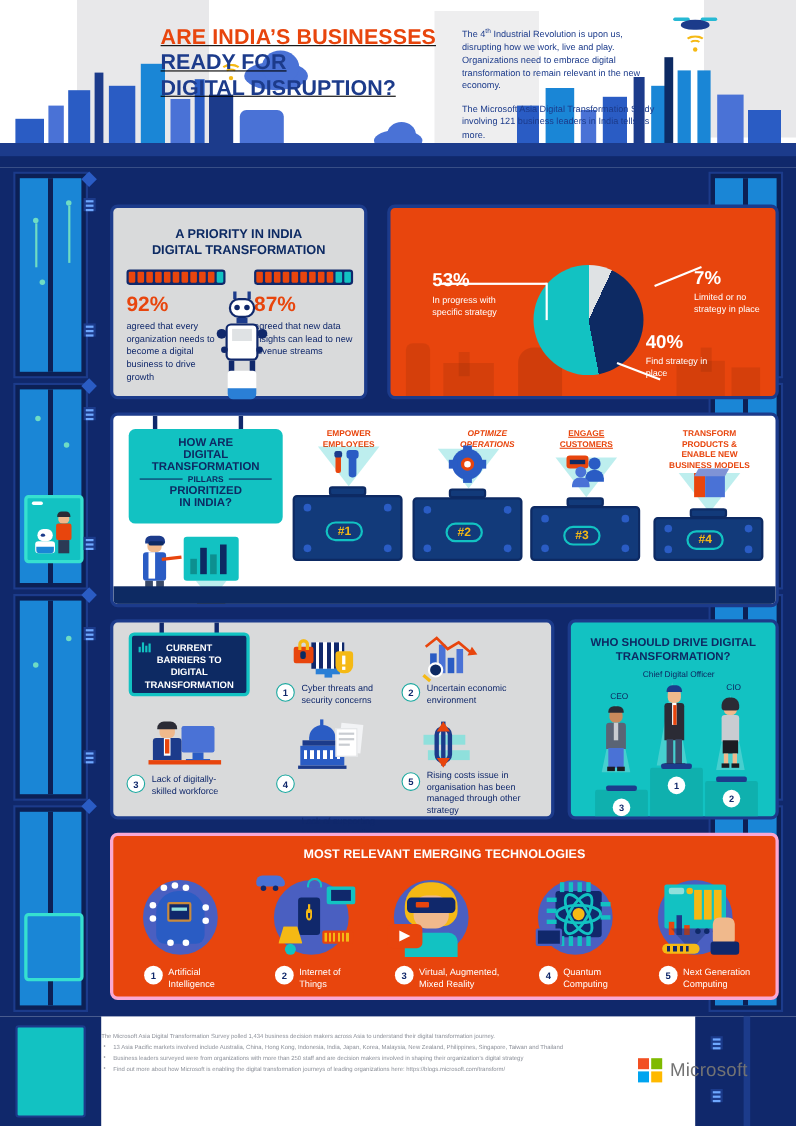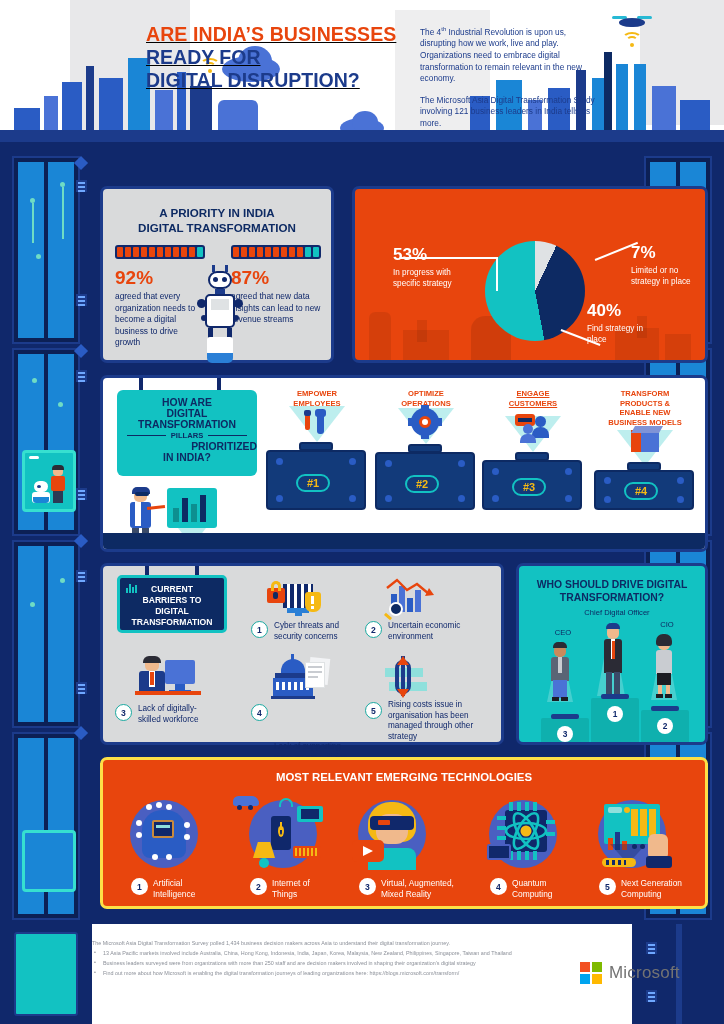--- a/index.html
+++ b/index.html
@@ -392,21 +392,21 @@
 
     <div class="callout" style="left:14px;top:12px;width:140px;height:86px;padding-top:7px;">
       <div class="ln" style="font-size:10.4px;">HOW ARE</div>
       <div class="ln" style="font-size:10.4px;">DIGITAL</div>
       <div class="ln" style="font-size:10.4px;">TRANSFORMATION</div>
       <div style="display:flex;align-items:center;gap:5px;padding:1px 10px;">
         <span style="flex:1;height:1.4px;background:#0d2a63;"></span>
         <span class="ln" style="font-size:7.6px;">PILLARS</span>
         <span style="flex:1;height:1.4px;background:#0d2a63;"></span>
       </div>
-      <div class="ln" style="font-size:10.4px;text-align:right;">PRIORITIZED</div>
+      <div class="ln" style="font-size:10.4px;">PRIORITIZED</div>
       <div class="ln" style="font-size:10.4px;">IN INDIA?</div>
     </div>
 
     <div class="person" style="left:22px;top:106px;width:34px;height:64px;">
       <div style="position:absolute;left:9px;top:6px;width:13px;height:12px;border-radius:5px;background:#f0b98c;"></div>
       <div style="position:absolute;left:7px;top:3px;width:18px;height:7px;border-radius:5px 5px 0 0;background:#1c3b8b;"></div>
       <div style="position:absolute;left:10px;top:8px;width:14px;height:4px;background:#0d2a63;border-radius:2px;"></div>
       <div style="position:absolute;left:5px;top:18px;width:21px;height:26px;background:#2a5cc4;border-radius:3px;"></div>
       <div style="position:absolute;left:10px;top:18px;width:6px;height:24px;background:#ffffff;"></div>
       <div style="position:absolute;left:22px;top:22px;width:18px;height:3px;background:#e8450d;transform:rotate(-6deg);"></div>
@@ -432,21 +432,21 @@
     </div>
     <div class="podium-top" style="left:196px;top:64px;width:34px;height:9px;"></div>
     <div class="podium" style="left:163px;top:72px;width:100px;height:60px;">
       <div class="bolt" style="left:8px;top:6px;"></div>
       <div class="bolt" style="right:8px;top:6px;"></div>
       <div class="bolt" style="left:8px;bottom:6px;"></div>
       <div class="bolt" style="right:8px;bottom:6px;"></div>
       <div class="rank" style="left:28px;top:22px;">#1</div>
     </div>
 
-    <div class="pillar-cap" style="left:275px;top:11px;width:96px;">OPTIMIZE<br>OPERATIONS</div>
+    <div class="pillar-cap" style="left:292px;top:11px;width:96px;font-style:italic;">OPTIMIZE<br>OPERATIONS</div>
     <div class="beam" style="left:295px;top:30px;"></div>
     <div style="position:absolute;left:308px;top:30px;width:28px;height:28px;">
       <div style="position:absolute;left:0;top:0;width:28px;height:28px;border-radius:50%;background:#2a5cc4;"></div>
       <div style="position:absolute;left:10px;top:-3px;width:8px;height:8px;background:#2a5cc4;"></div>
       <div style="position:absolute;left:10px;top:23px;width:8px;height:8px;background:#2a5cc4;"></div>
       <div style="position:absolute;left:-3px;top:10px;width:8px;height:8px;background:#2a5cc4;"></div>
       <div style="position:absolute;left:23px;top:10px;width:8px;height:8px;background:#2a5cc4;"></div>
       <div style="position:absolute;left:8px;top:8px;width:12px;height:12px;border-radius:50%;background:#ffffff;border:3px solid #e8450d;"></div>
     </div>
     <div class="podium-top" style="left:305px;top:66px;width:34px;height:9px;"></div>
@@ -638,21 +638,21 @@
     <div class="step" style="left:122px;top:144px;width:48px;height:38px;"></div>
     <div class="step" style="left:22px;top:152px;width:48px;height:30px;"></div>
     <div class="pod-plate" style="left:82px;top:128px;width:28px;"></div>
     <div class="pod-plate" style="left:132px;top:140px;width:28px;"></div>
     <div class="pod-plate" style="left:32px;top:148px;width:28px;"></div>
     <div class="who-num" style="left:88px;top:140px;">1</div>
     <div class="who-num" style="left:138px;top:152px;">2</div>
     <div class="who-num" style="left:38px;top:160px;">3</div>
   </div>
 
-  <div class="panel p-orange" style="left:100px;top:757px;width:608px;height:152px;border:3px solid #fde047;">
+  <div class="panel p-orange" style="left:100px;top:757px;width:608px;height:152px;border:3px solid #f9a8d4;">
     <div class="h-white tech-title">MOST RELEVANT EMERGING TECHNOLOGIES</div>
 
     <div class="tech-disc" style="left:27px;top:40px;">
       <div style="position:absolute;left:12px;top:10px;width:44px;height:48px;border-radius:20px 20px 8px 8px;background:#2a5cc4;"></div>
       <div style="position:absolute;left:22px;top:20px;width:22px;height:18px;background:#10286b;border:2px solid #c98a3c;border-radius:2px;"></div>
       <div style="position:absolute;left:26px;top:25px;width:14px;height:3px;background:#8fe0dc;"></div>
       <div style="position:absolute;left:16px;top:4px;width:6px;height:6px;border-radius:50%;background:#ffffff;"></div>
       <div style="position:absolute;left:26px;top:2px;width:6px;height:6px;border-radius:50%;background:#ffffff;"></div>
       <div style="position:absolute;left:36px;top:4px;width:6px;height:6px;border-radius:50%;background:#ffffff;"></div>
       <div style="position:absolute;left:6px;top:20px;width:6px;height:6px;border-radius:50%;background:#ffffff;"></div>

